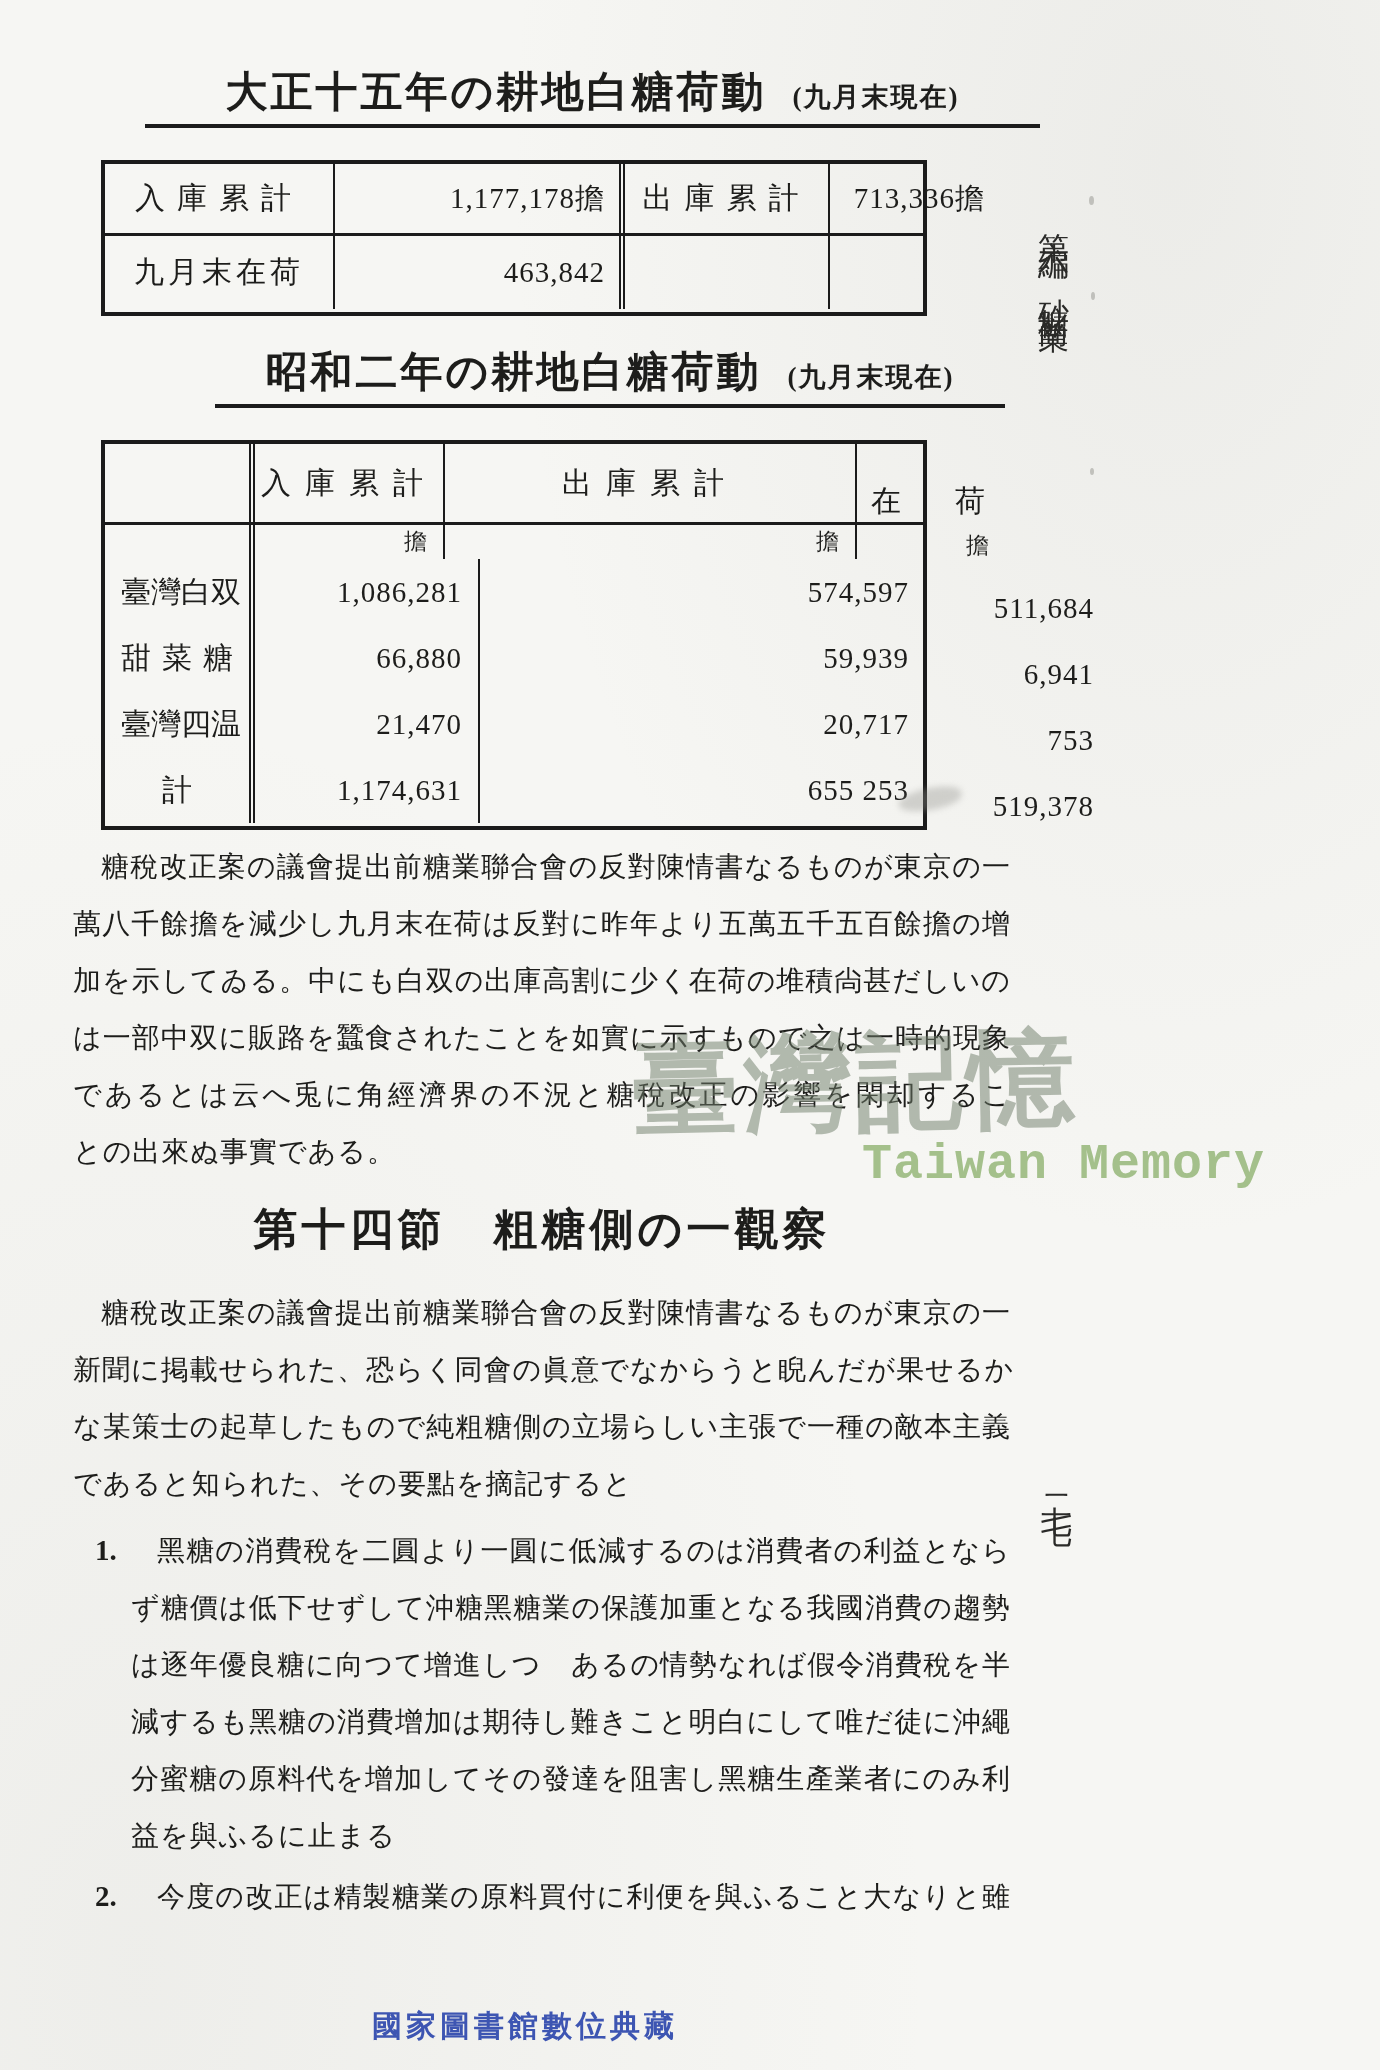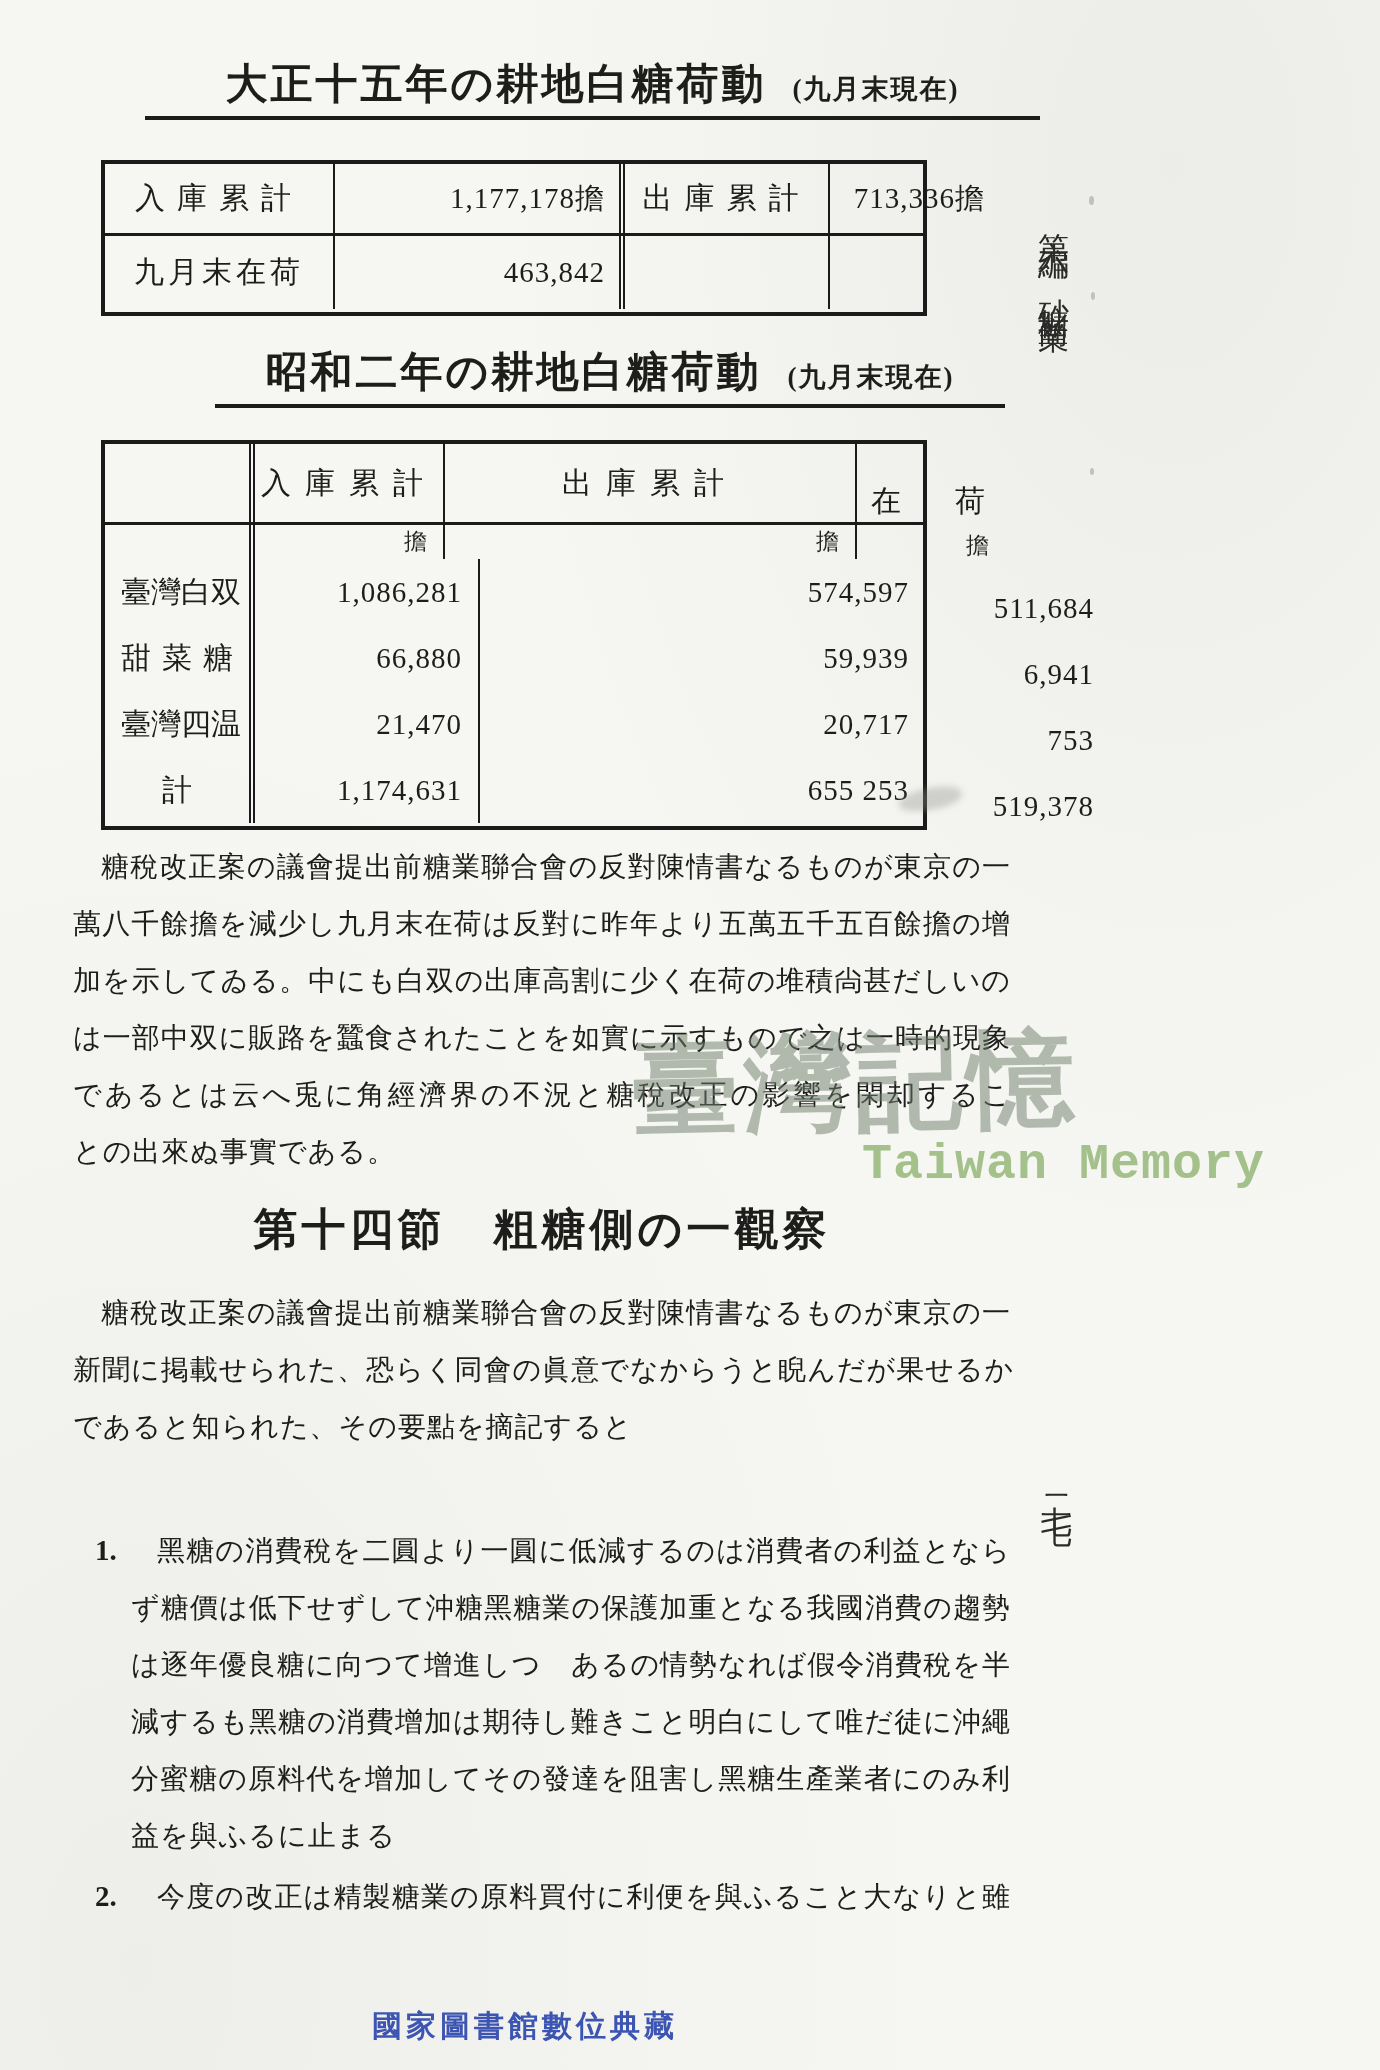--- a/index.html
+++ b/index.html
@@ -20,21 +20,21 @@
   
   .doc-title{
     position:absolute;
     text-align:center;
     border-bottom:4px solid #1c1c1c;
     padding-bottom:8px;
     white-space:nowrap;
   }
   .doc-title .title-text{font-size:42px;font-weight:bold;letter-spacing:3px;line-height:48px;}
   .doc-title .title-note{font-size:27px;font-weight:bold;margin-left:26px;letter-spacing:2px;}
-  .t1{left:145px;top:60px;width:895px;}
+  .t1{left:145px;top:68px;width:895px;}
   .t2{left:215px;top:348px;width:790px;}
 
   
   .tbl{position:absolute;left:101px;width:826px;border:4px solid #1b1b1b;}
   .tbl1{top:160px;height:156px;}
   .tbl1 .trow{display:grid;grid-template-columns:230px 290px 205px 169px;align-items:center;height:73px;}
   .tbl1 .trow.first{border-bottom:3px solid #1b1b1b;height:72px;}
   .tbl1 .c1{border-right:2px solid #1b1b1b;height:100%;display:flex;align-items:center;justify-content:center;}
   .tbl1 .c2{border-right:6px double #1b1b1b;height:100%;display:flex;align-items:center;justify-content:flex-end;padding-right:14px;}
   .tbl1 .c3{border-right:2px solid #1b1b1b;height:100%;display:flex;align-items:center;justify-content:center;}
@@ -274,20 +274,21 @@
     <div class="bline">は一部中双に販路を蠶食されたことを如實に示すもので之は一時的現象</div>
     <div class="bline">であるとは云へ兎に角經濟界の不況と糖稅改正の影響を閑却するこ</div>
     <div class="bline last">との出來ぬ事實である。</div>
   </div>
 
   <div class="sec-heading">第十四節　粗糖側の一觀察</div>
 
   <div class="para p2">
     <div class="bline indent">糖稅改正案の議會提出前糖業聯合會の反對陳情書なるものが東京の一</div>
     <div class="bline">新聞に掲載せられた、恐らく同會の眞意でなからうと睨んだが果せるか</div>
+    <div class="bline">な某策士の起草したもので純粗糖側の立場らしい主張で一種の敵本主義</div>
     <div class="bline last">であると知られた、その要點を摘記すると</div>
   </div>
 
   <div class="list-item li1">
     <div class="num">1.</div>
     <div class="itext">
       <div class="bline findent">黑糖の消費稅を二圓より一圓に低減するのは消費者の利益となら</div>
       <div class="bline">ず糖價は低下せずして沖糖黑糖業の保護加重となる我國消費の趨勢</div>
       <div class="bline">は逐年優良糖に向つて增進しつゝあるの情勢なれば假令消費稅を半</div>
       <div class="bline">減するも黑糖の消費增加は期待し難きこと明白にして唯だ徒に沖繩</div>

